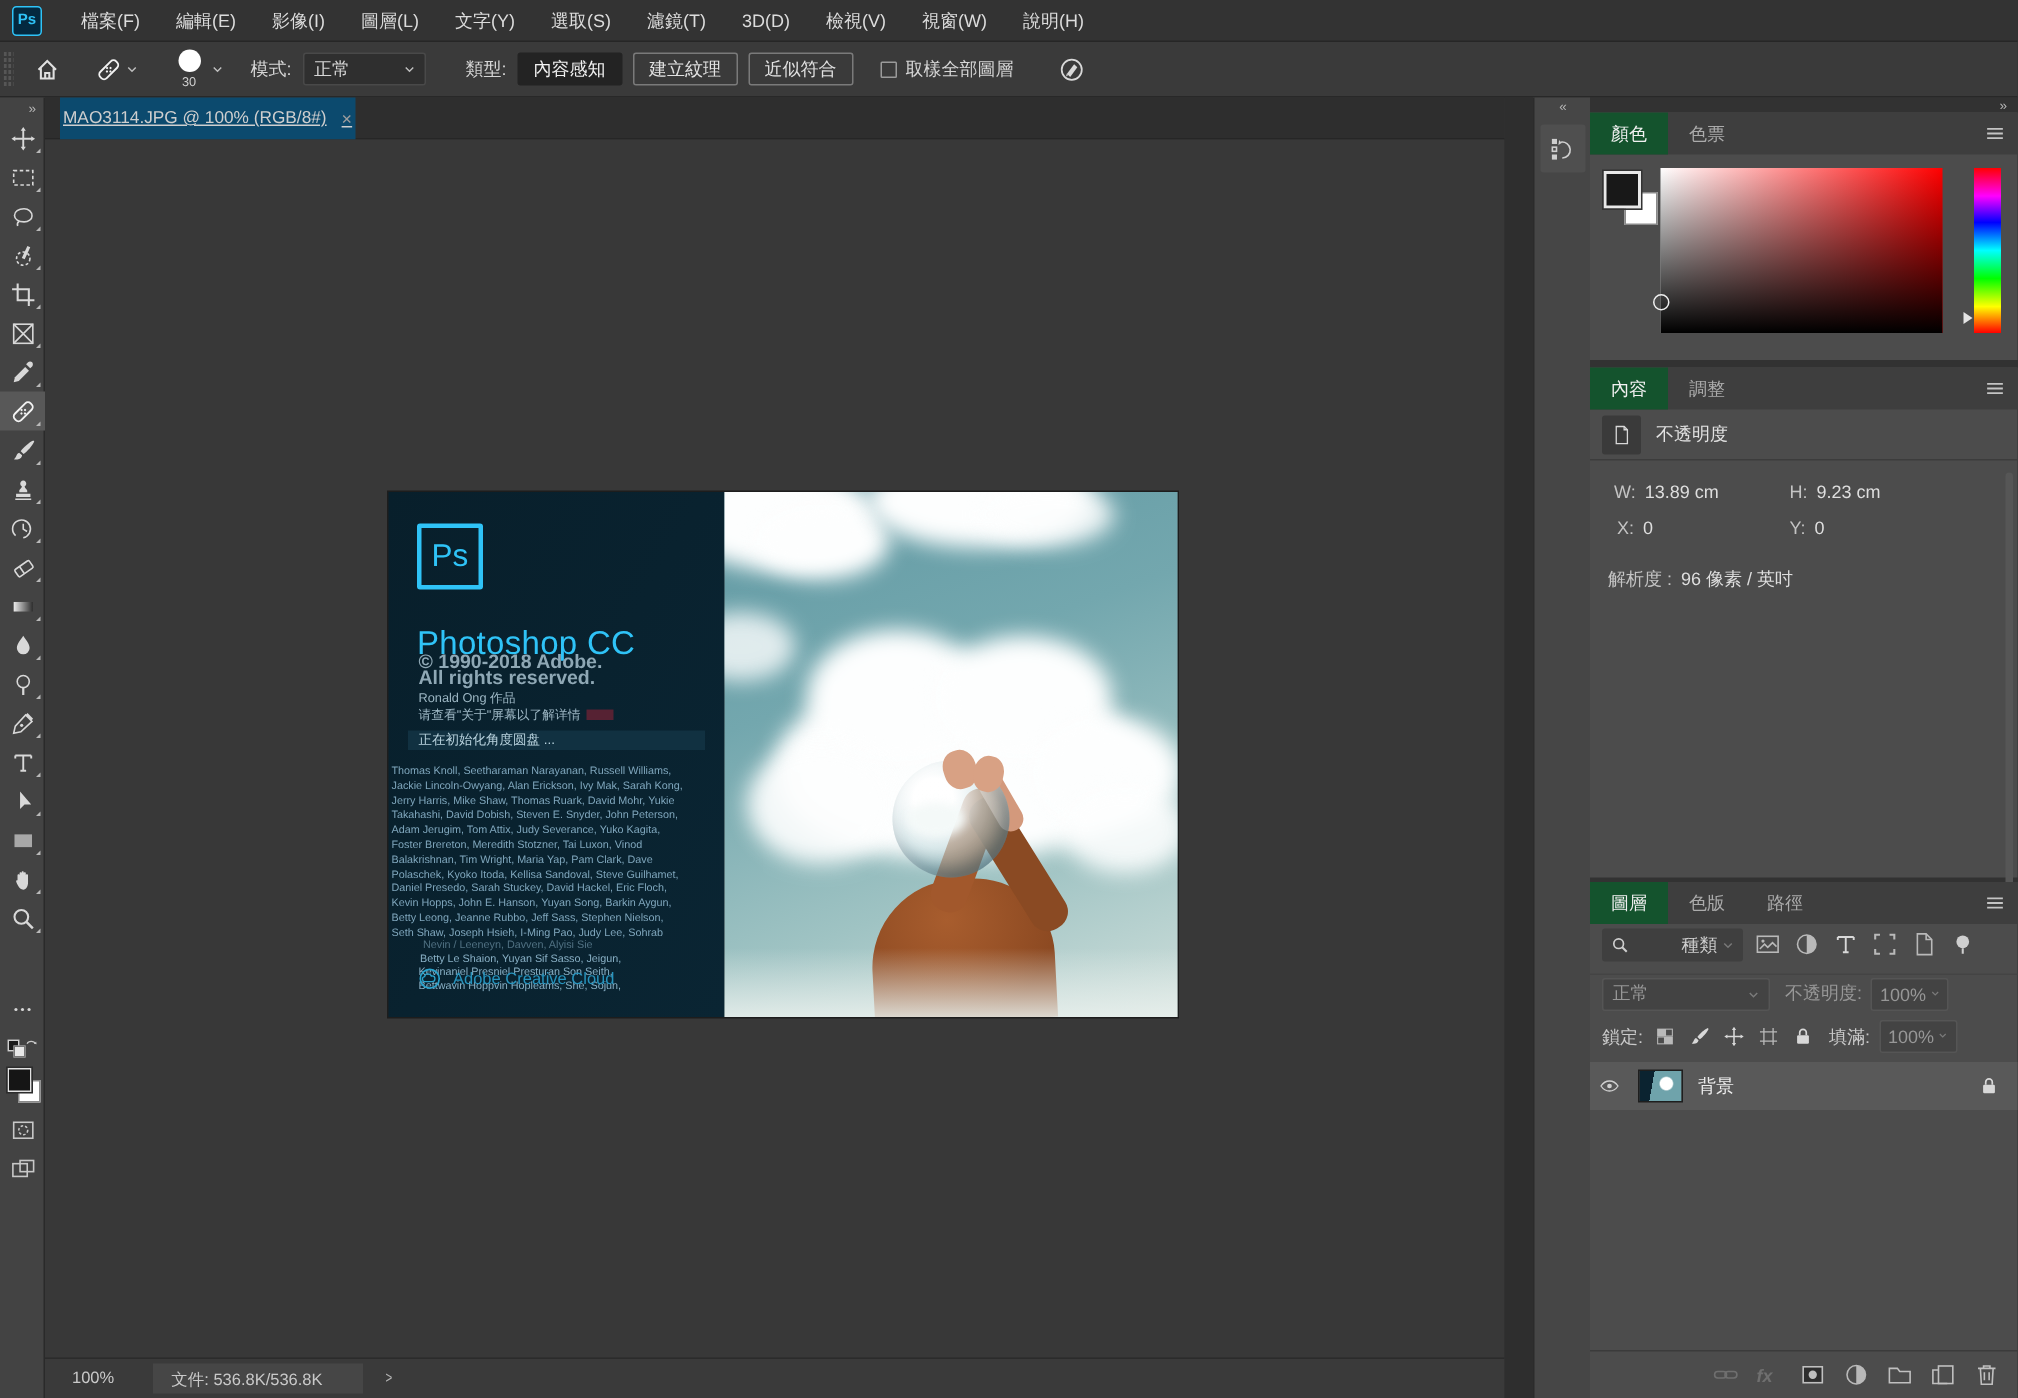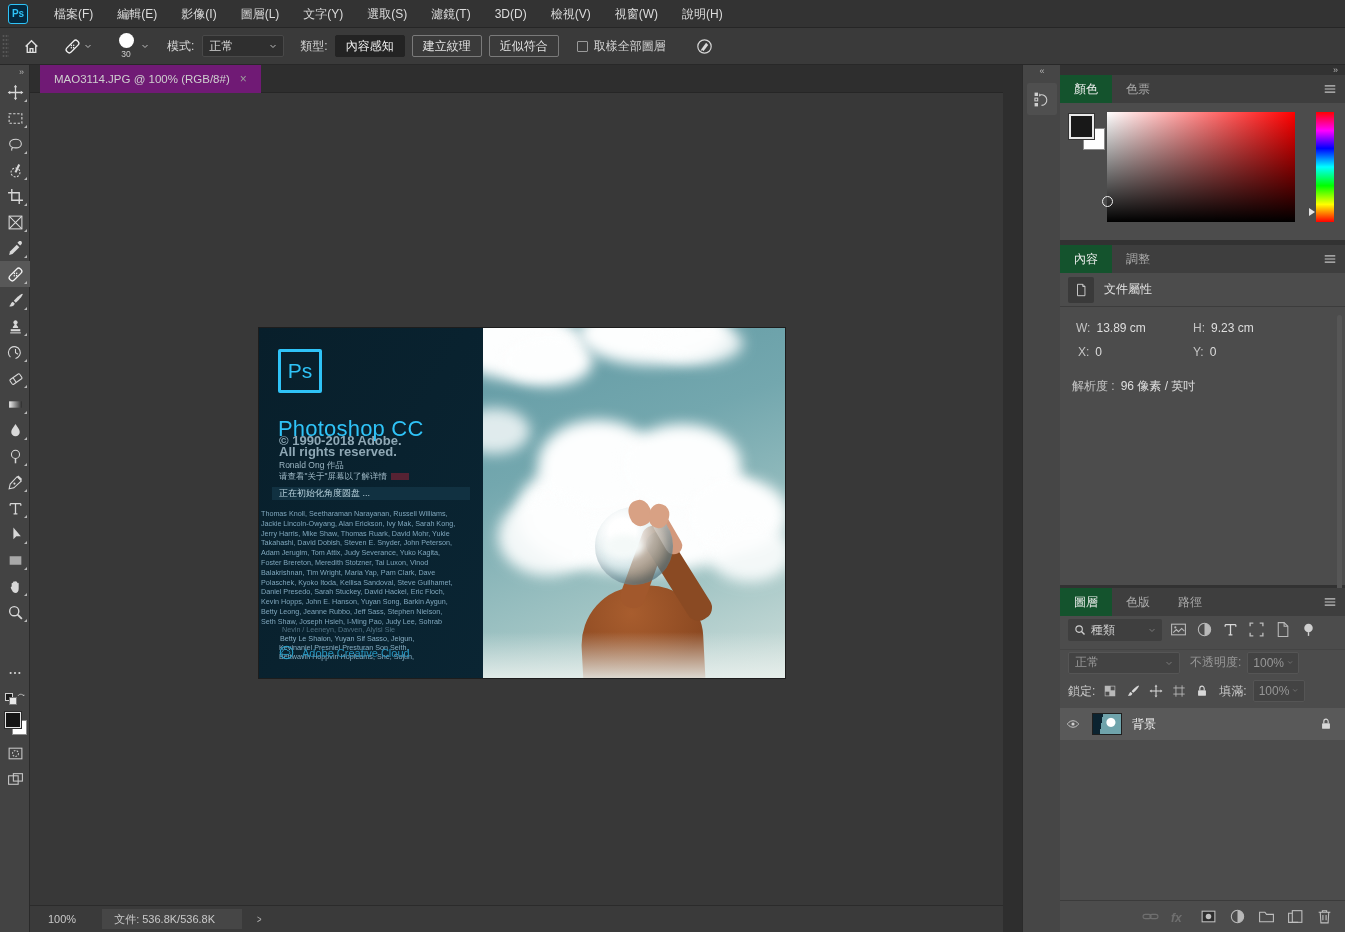--- a/index.html
+++ b/index.html
@@ -46,21 +46,21 @@
   .mini-fg{position:absolute;left:5px;top:3px;width:8px;height:8px;background:#1c1c1c;border:1px solid #cfcfcf;}
   .mini-bg{position:absolute;left:9px;top:7px;width:8px;height:8px;background:#e8e8e8;border:1px solid #777;}
   .mini-swap{position:absolute;right:3px;top:1px;width:11px;height:11px;}
   .main-colors{position:relative;height:30px;}
   .main-fg{position:absolute;left:5px;top:2px;width:16px;height:16px;background:#151515;border:1px solid #e3e3e3;outline:1px solid #2c2c2c;z-index:2;}
   .main-bg{position:absolute;left:12px;top:10px;width:15px;height:15px;background:#fff;border:1px solid #8a8a8a;}
   .tb-bottom-ic{width:30px;height:26px;display:flex;align-items:center;justify-content:center;}
 
   
   #tabbar{position:absolute;left:30px;top:65px;width:973px;height:28px;background:#2e2e2e;border-bottom:1px solid #262626;}
-  .doc-tab{position:absolute;left:10px;top:0;height:28px;background:#701a75;color:#cfcfcf;font-size:11.5px;display:flex;align-items:center;padding:0 14px;}
+  .doc-tab{position:absolute;left:10px;top:0;height:28px;background:#0c4a6e;color:#cfcfcf;font-size:11.5px;display:flex;align-items:center;padding:0 2px;text-decoration:underline;}
   .tab-close{margin-left:10px;color:#9d9d9d;font-size:12px;}
   #canvas{position:absolute;left:30px;top:93px;width:973px;height:812px;background:#383838;}
   #statusbar{position:absolute;left:30px;top:905px;width:973px;height:27px;background:#3a3a3a;border-top:1px solid #2b2b2b;display:flex;align-items:center;font-size:11px;color:#c9c9c9;}
   .sb-zoom{margin-left:18px;}
   .sb-field{margin-left:26px;background:#464646;height:20px;display:flex;align-items:center;padding:0 12px;min-width:140px;}
   .sb-chev{margin-left:14px;color:#b5b5b5;font-size:11px;transform:scaleX(.7);}
 
   
   #splash{position:absolute;left:229px;top:235px;width:526px;height:350px;display:flex;box-shadow:0 0 0 1px #1d1d1d;}
   .sp-left{width:224px;background:linear-gradient(120deg,#081f2b,#0a2533);position:relative;overflow:hidden;}
@@ -129,21 +129,21 @@
   #propspanel{top:180px;height:340px;}
   .pp-sub{position:absolute;top:28px;left:0;right:0;height:34px;border-bottom:1px solid #3c3c3c;display:flex;align-items:center;}
   .pp-docicon{width:26px;height:26px;margin-left:8px;background:#3a3a3a;border-radius:2px;display:flex;align-items:center;justify-content:center;}
   .pp-subtitle{font-size:12px;color:#e2e2e2;margin-left:10px;}
   .pp-row{position:absolute;font-size:12px;color:#c4c4c4;}
   .pp-row b{font-weight:normal;color:#dedede;margin-left:6px;}
   .pp-scroll{position:absolute;right:3px;top:70px;width:5px;height:290px;background:#565656;border-radius:3px;}
 
   
   #layerspanel{top:523px;height:344px;}
-  .lp-filterrow{position:absolute;top:31px;left:0;right:0;height:26px;}
+  .lp-filterrow{position:absolute;top:31px;left:0;right:0;height:26px;text-align:right;}
   .lp-kind{position:absolute;left:8px;top:0;width:94px;height:22px;background:#3f3f3f;border-radius:2px;display:flex;align-items:center;padding:0 6px;}
   .lp-kind span.txt{font-size:12px;color:#cfcfcf;margin-left:5px;flex:1;}
   .lp-filters{position:absolute;left:110px;top:2px;display:flex;gap:9px;}
   .lp-blendrow{position:absolute;top:61px;left:0;right:0;height:26px;border-top:1px solid #444;display:flex;align-items:center;}
   .lp-blend{margin-left:8px;width:112px;height:22px;background:#434343;border:1px solid #555;border-radius:2px;display:flex;align-items:center;justify-content:space-between;padding:0 6px;font-size:12px;color:#979797;}
   .lp-lab{font-size:12px;color:#979797;margin-left:10px;}
   .lp-val{margin-left:6px;width:52px;height:22px;background:#434343;border:1px solid #555;border-radius:2px;display:flex;align-items:center;justify-content:space-between;padding:0 5px;font-size:12px;color:#979797;}
   .lp-lockrow{position:absolute;top:90px;left:0;right:0;height:26px;display:flex;align-items:center;}
   .lp-locklab{font-size:12px;color:#c9c9c9;margin-left:8px;}
   .lp-locks{display:flex;gap:9px;margin-left:8px;}
@@ -216,21 +216,21 @@
     </div>
     <span class="opt-label">模式:</span>
     <div class="opt-select">
       <span>正常</span>
       <span class="caret">
           <svg viewBox="0 0 8 8">
             <path d="M1.5 3 4 5.5 6.5 3" fill="none" stroke="#bdbdbd"></path>
           </svg>
         </span>
     </div>
-    <span class="opt-label" style="margin-left:16px">類型:</span>
+    <span class="opt-label" style="margin-left:26px">類型:</span>
     <div id="type-buttons" style="display:flex">
         <div class="type-btn active">內容感知</div>
         <div class="type-btn">建立紋理</div>
         <div class="type-btn">近似符合</div>
       </div>
     <div class="checkbox"></div>
     <span class="cb-label">取樣全部圖層</span>
     <span class="i16" style="margin-left:30px">
         <svg viewBox="0 0 16 16">
           <circle cx="8" cy="8" r="6.3" fill="none" stroke="#d8d8d8" stroke-width="1.1"></circle>
@@ -592,21 +592,21 @@
       </div>
       <div class="pp-sub">
         <div class="pp-docicon">
             <span class="i14">
               <svg viewBox="0 0 16 16">
                 <path d="M4 1.5h6l2.5 2.5v10.5H4z" fill="none" stroke="#d8d8d8"></path>
                 <path d="M10 1.5V4h2.5" fill="none" stroke="#d8d8d8"></path>
               </svg>
             </span>
           </div>
-        <span class="pp-subtitle">文件屬性</span>
+        <span class="pp-subtitle">不透明度</span>
       </div>
       <div class="pp-row" style="left:16px;top:76px"><span>W:</span><b>13.89 cm</b></div>
       <div class="pp-row" style="left:133px;top:76px"><span>H:</span><b>9.23 cm</b></div>
       <div class="pp-row" style="left:18px;top:100px"><span>X:</span><b>0</b></div>
       <div class="pp-row" style="left:133px;top:100px"><span>Y:</span><b>0</b></div>
       <div class="pp-row" style="left:12px;top:133px"><span>解析度 :</span><b>96 像素 / 英吋</b></div>
       <div class="pp-scroll"></div>
     </div>
 
     <div class="panel" id="layerspanel">

